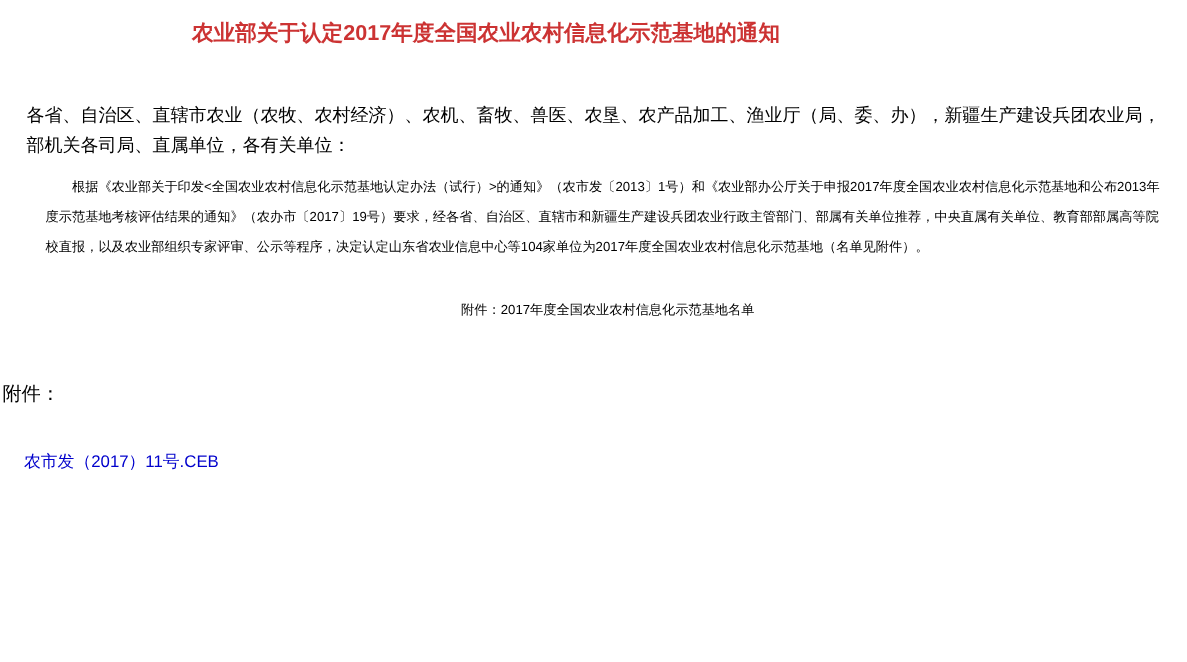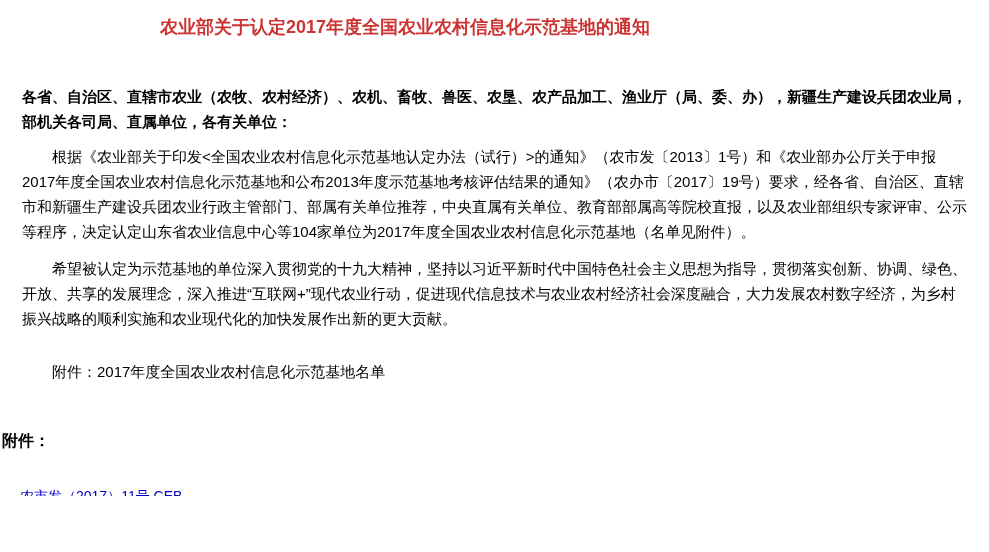--- a/index.html
+++ b/index.html
@@ -25,42 +25,42 @@
     margin: 16px 0 0 0;
     font-size: 18px;
     line-height: 22px;
     font-weight: bold;
     text-align: center;
   }
   .salutation {
     margin: 46px 0 10px 0;
     font-size: 15px;
     line-height: 25px;
-    font-weight: bold;
   }
   .para {
-    margin: 10px 0 12px 0;
-    font-size: 15px;
+    margin: 10px 0 12px 16px;
+    font-size: 11px;
     line-height: 25px;
     text-indent: 2em;
   }
   .closing-line {
     margin: 28px 0;
-    font-size: 15px;
+    font-size: 11px;
     line-height: 25px;
     text-indent: 2em;
+    text-align: center;
   }
   .attachments {
     margin-top: 48px;
     padding-left: 2px;
   }
   .attachments-heading {
     font-size: 16px;
     line-height: 18px;
-    font-weight: bold;
+    font-weight: normal;
     color: #000000;
   }
   .attachment-links {
     margin-top: 9px;
     padding-left: 18px;
   }
   .attachment-link {
     display: block;
     font-size: 14px;
     line-height: 20px;
@@ -73,21 +73,20 @@
 
 <div class="page">
   <div class="notice">
 
     <h1 class="notice-title" style="color: rgb(204, 51, 51);">农业部关于认定2017年度全国农业农村信息化示范基地的通知</h1>
 
     <p class="salutation">各省、自治区、直辖市农业（农牧、农村经济）、农机、畜牧、兽医、农垦、农产品加工、渔业厅（局、委、办），新疆生产建设兵团农业局，部机关各司局、直属单位，各有关单位：</p>
 
     <p class="para">根据《农业部关于印发&lt;全国农业农村信息化示范基地认定办法（试行）&gt;的通知》（农市发〔2013〕1号）和《农业部办公厅关于申报2017年度全国农业农村信息化示范基地和公布2013年度示范基地考核评估结果的通知》（农办市〔2017〕19号）要求，经各省、自治区、直辖市和新疆生产建设兵团农业行政主管部门、部属有关单位推荐，中央直属有关单位、教育部部属高等院校直报，以及农业部组织专家评审、公示等程序，决定认定山东省农业信息中心等104家单位为2017年度全国农业农村信息化示范基地（名单见附件）。</p>
 
-    <p class="para">希望被认定为示范基地的单位深入贯彻党的十九大精神，坚持以习近平新时代中国特色社会主义思想为指导，贯彻落实创新、协调、绿色、开放、共享的发展理念，深入推进“互联网+”现代农业行动，促进现代信息技术与农业农村经济社会深度融合，大力发展农村数字经济，为乡村振兴战略的顺利实施和农业现代化的加快发展作出新的更大贡献。</p>
 
     <p class="closing-line">附件：2017年度全国农业农村信息化示范基地名单</p>
 
 
   </div>
 
   <div class="attachments">
     <div class="attachments-heading">附件：</div>
 
     <div class="attachment-links">

